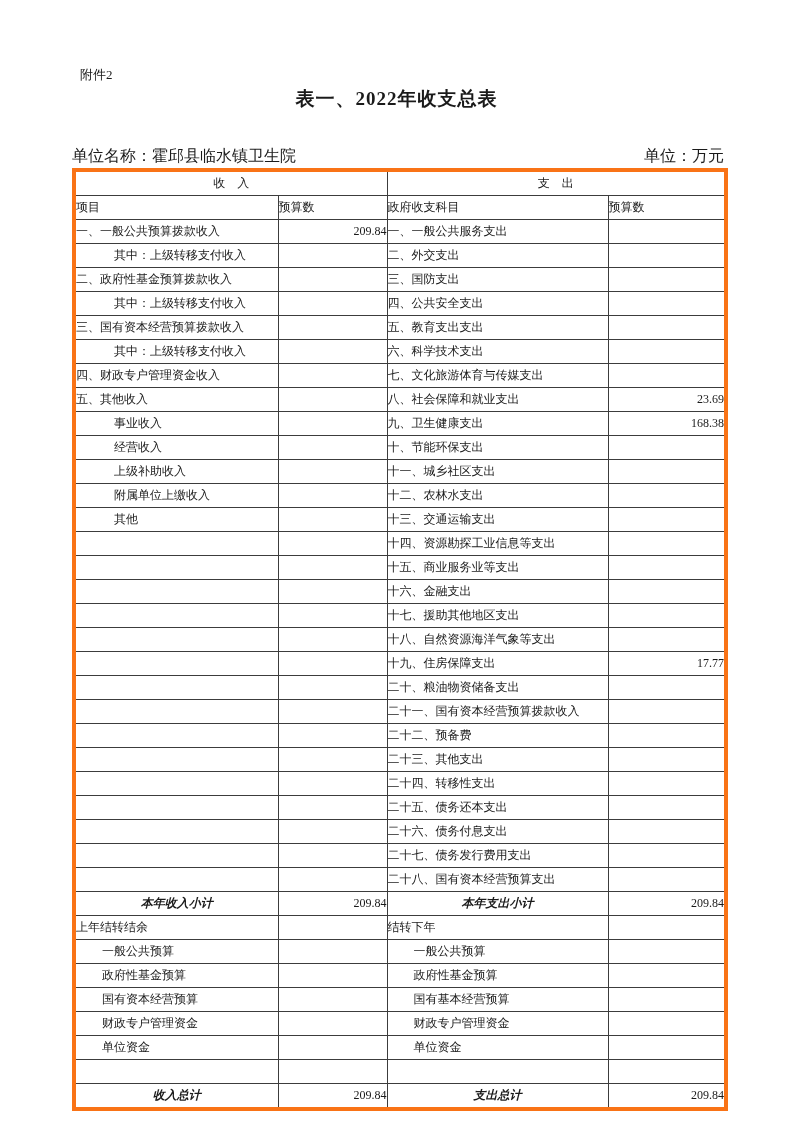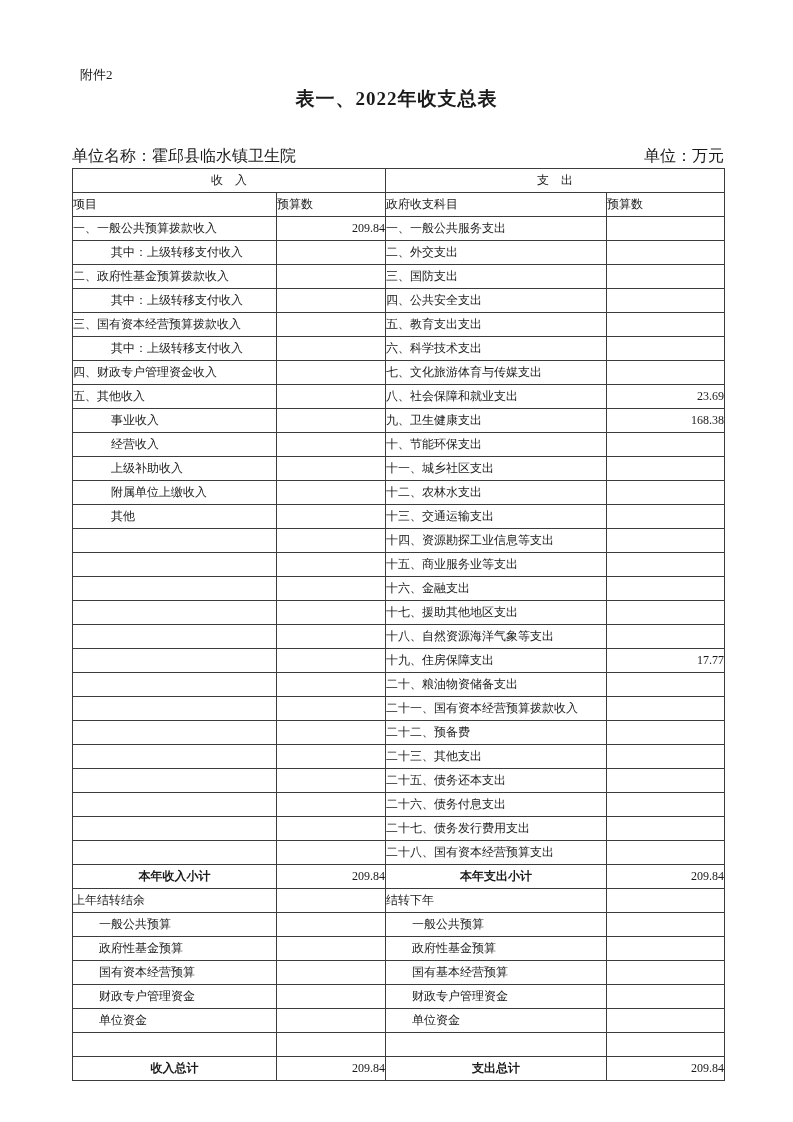--- a/index.html
+++ b/index.html
@@ -12,34 +12,34 @@
     position:absolute; left:0; top:86px; width:100%; margin:0;
     text-align:center; font-size:19px; font-weight:bold; letter-spacing:1px;
   }
   .unit-row {
     position:absolute; left:72px; top:146px; width:652px;
     display:flex; justify-content:space-between; font-size:16px;
   }
   table.budget {
     position:absolute; left:72px; top:168px; width:652px;
     border-collapse:collapse; table-layout:fixed;
-    border:1px solid #f97316;
+    border:4px solid #f97316;
   }
   table.budget th, table.budget td {
     border:1px solid #3c3c3c; padding:0; height:23px;
     font-size:12px; font-weight:normal; overflow:hidden; white-space:nowrap;
     line-height:23px;
   }
   th.section { height:22px; font-size:14px; font-weight:bold; text-align:center; line-height:22px; }
   th.colhead { font-size:13px; font-weight:bold; text-align:left; }
   td.item  { text-align:left; padding-left:6px; }
   td.value { text-align:right; padding-right:3px; font-size:11.5px; }
   td.item.indent  { padding-left:38px;margin-top:28px; }
   td.item.indent2 { padding-left:26px; }
-  td.item.total   { text-align:center; padding-left:0; font-weight:bold; }
+  td.item.total   { text-align:center; padding-left:0; font-weight:bold;font-style:italic; }
 </style>
 </head>
 <body>
 
 <div class="attachment">附件2</div>
 
 <h1 class="title">表一、2022年收支总表</h1>
 
 <div class="unit-row">
   <span>单位名称：霍邱县临水镇卫生院</span>
@@ -200,20 +200,26 @@
       </tr>
       <tr>
         <td class="item"></td>
         <td class="value"></td>
         <td class="item">二十三、其他支出</td>
         <td class="value"></td>
       </tr>
       <tr>
         <td class="item"></td>
         <td class="value"></td>
+        <td class="item">二十四、转移性支出</td>
+        <td class="value"></td>
+      </tr>
+      <tr>
+        <td class="item"></td>
+        <td class="value"></td>
         <td class="item">二十五、债务还本支出</td>
         <td class="value"></td>
       </tr>
       <tr>
         <td class="item"></td>
         <td class="value"></td>
         <td class="item">二十六、债务付息支出</td>
         <td class="value"></td>
       </tr>
       <tr>

